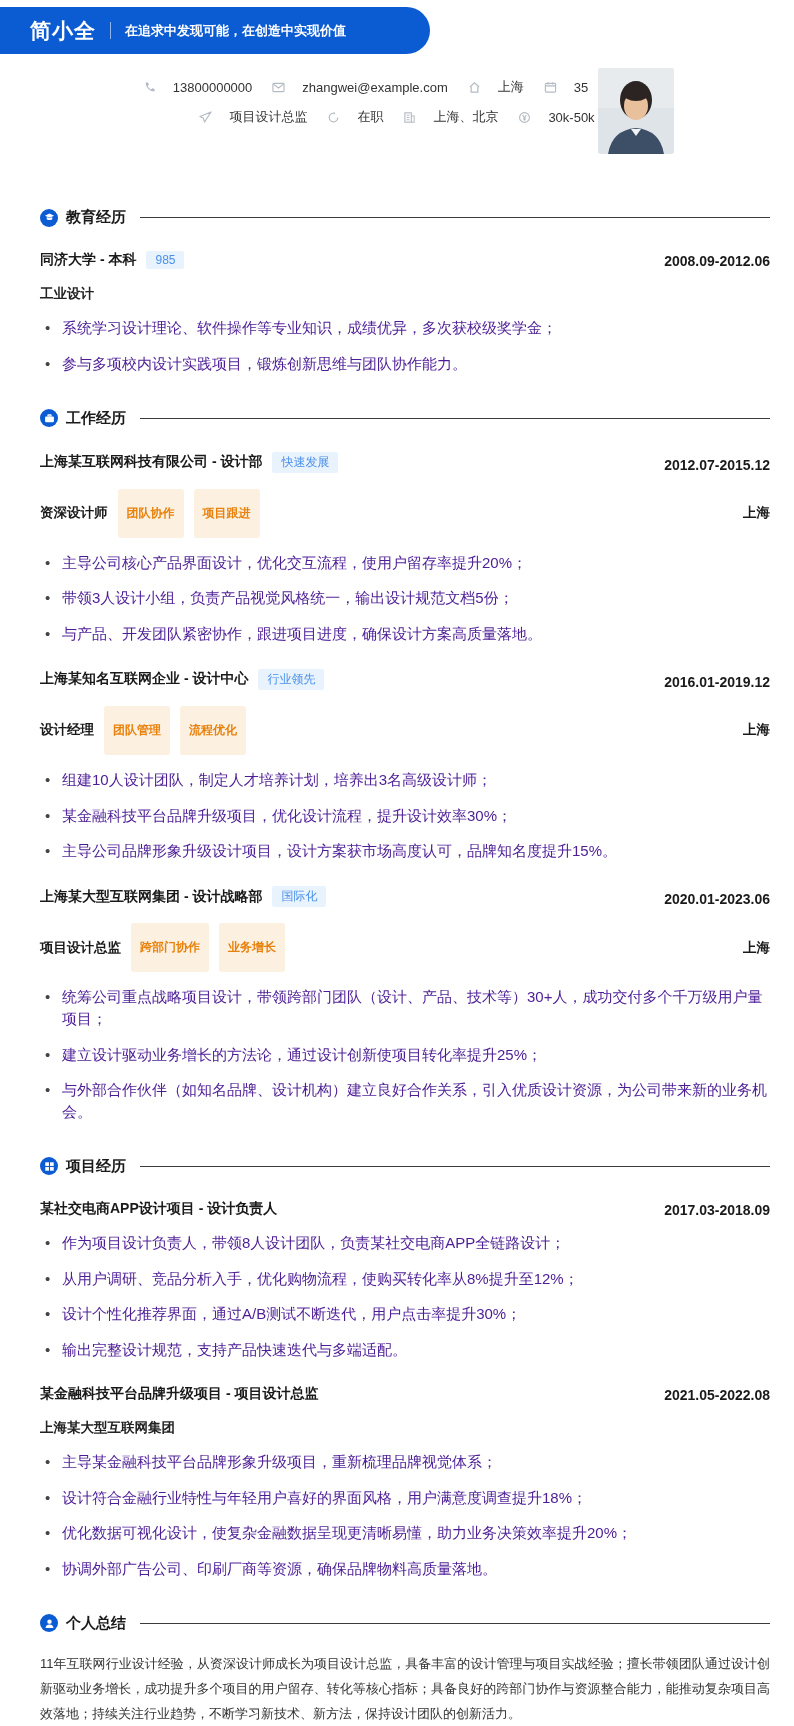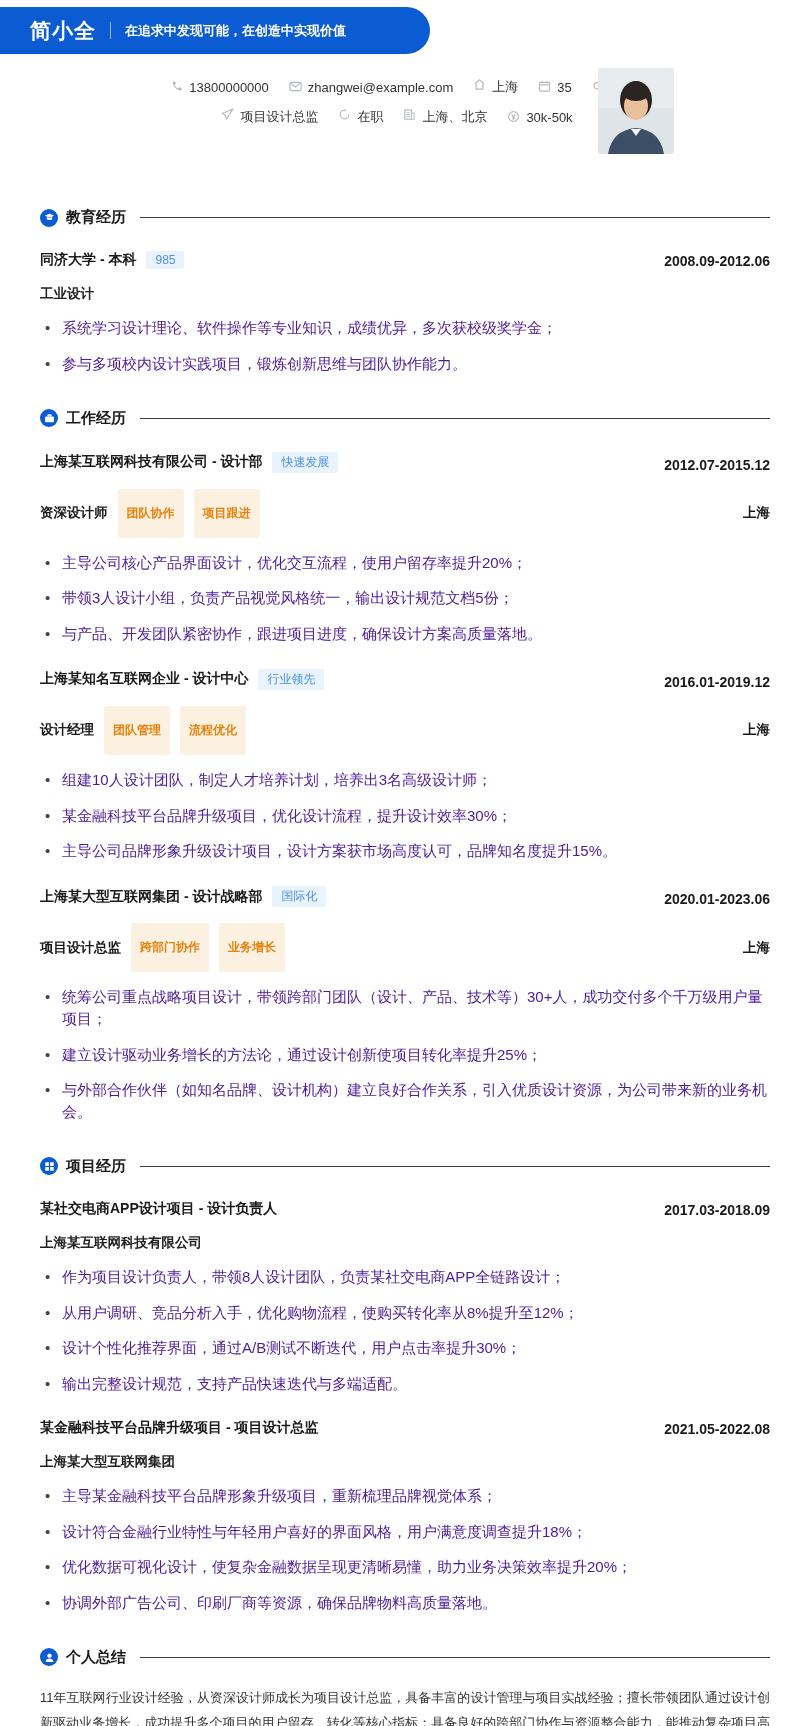--- a/index.html
+++ b/index.html
@@ -19,21 +19,21 @@
   .brand { font-size:21px; font-weight:bold; letter-spacing:1px; }
   .banner-sep { width:1px; height:17px; background:rgba(255,255,255,.55); margin:0 14px; }
   .tagline { font-size:13px; font-weight:bold; }
 
   
   .contact-area { position:relative; padding:24px 0 36px; }
   .contact-row {
     display:flex; justify-content:center; align-items:center;
     gap:20px; font-size:13px; color:#333; height:18px; margin-bottom:12px;
   }
-  .contact-item { display:inline-flex; align-items:flex-start; gap:6px; }
+  .contact-item { display:inline-flex; align-items:center; gap:17px; }
   .c-icon { display:inline-flex; width:13px; height:13px; }
   .c-icon svg { width:13px; height:13px; }
   .photo {
     position:absolute; top:14px; right:120px;
     width:76px; height:86px; border-radius:3px; overflow:hidden;
   }
 
   
   .sections { padding:0 24px 60px 40px; }
   .sec-header { display:flex; align-items:center; margin-top:34px; }
@@ -291,21 +291,20 @@
             <rect x="6.6" y="6.6" width="4" height="4" fill="#fff"></rect>
           </svg>
         </span>
         <span class="sec-title">项目经历</span>
         <span class="sec-line"></span>
       </div>
       <div class="row-main">
         <span class="item-title">某社交电商APP设计项目 - 设计负责人</span>
         <span class="item-date">2017.03-2018.09</span>
       </div>
-      <div class="proj-company">上海某互联网科技有限公司</div>
       <ul class="bullets">
         <li>作为项目设计负责人，带领8人设计团队，负责某社交电商APP全链路设计；</li>
         <li>从用户调研、竞品分析入手，优化购物流程，使购买转化率从8%提升至12%；</li>
         <li>设计个性化推荐界面，通过A/B测试不断迭代，用户点击率提升30%；</li>
         <li>输出完整设计规范，支持产品快速迭代与多端适配。</li>
       </ul>
       <div class="row-main">
         <span class="item-title">某金融科技平台品牌升级项目 - 项目设计总监</span>
         <span class="item-date">2021.05-2022.08</span>
       </div>

